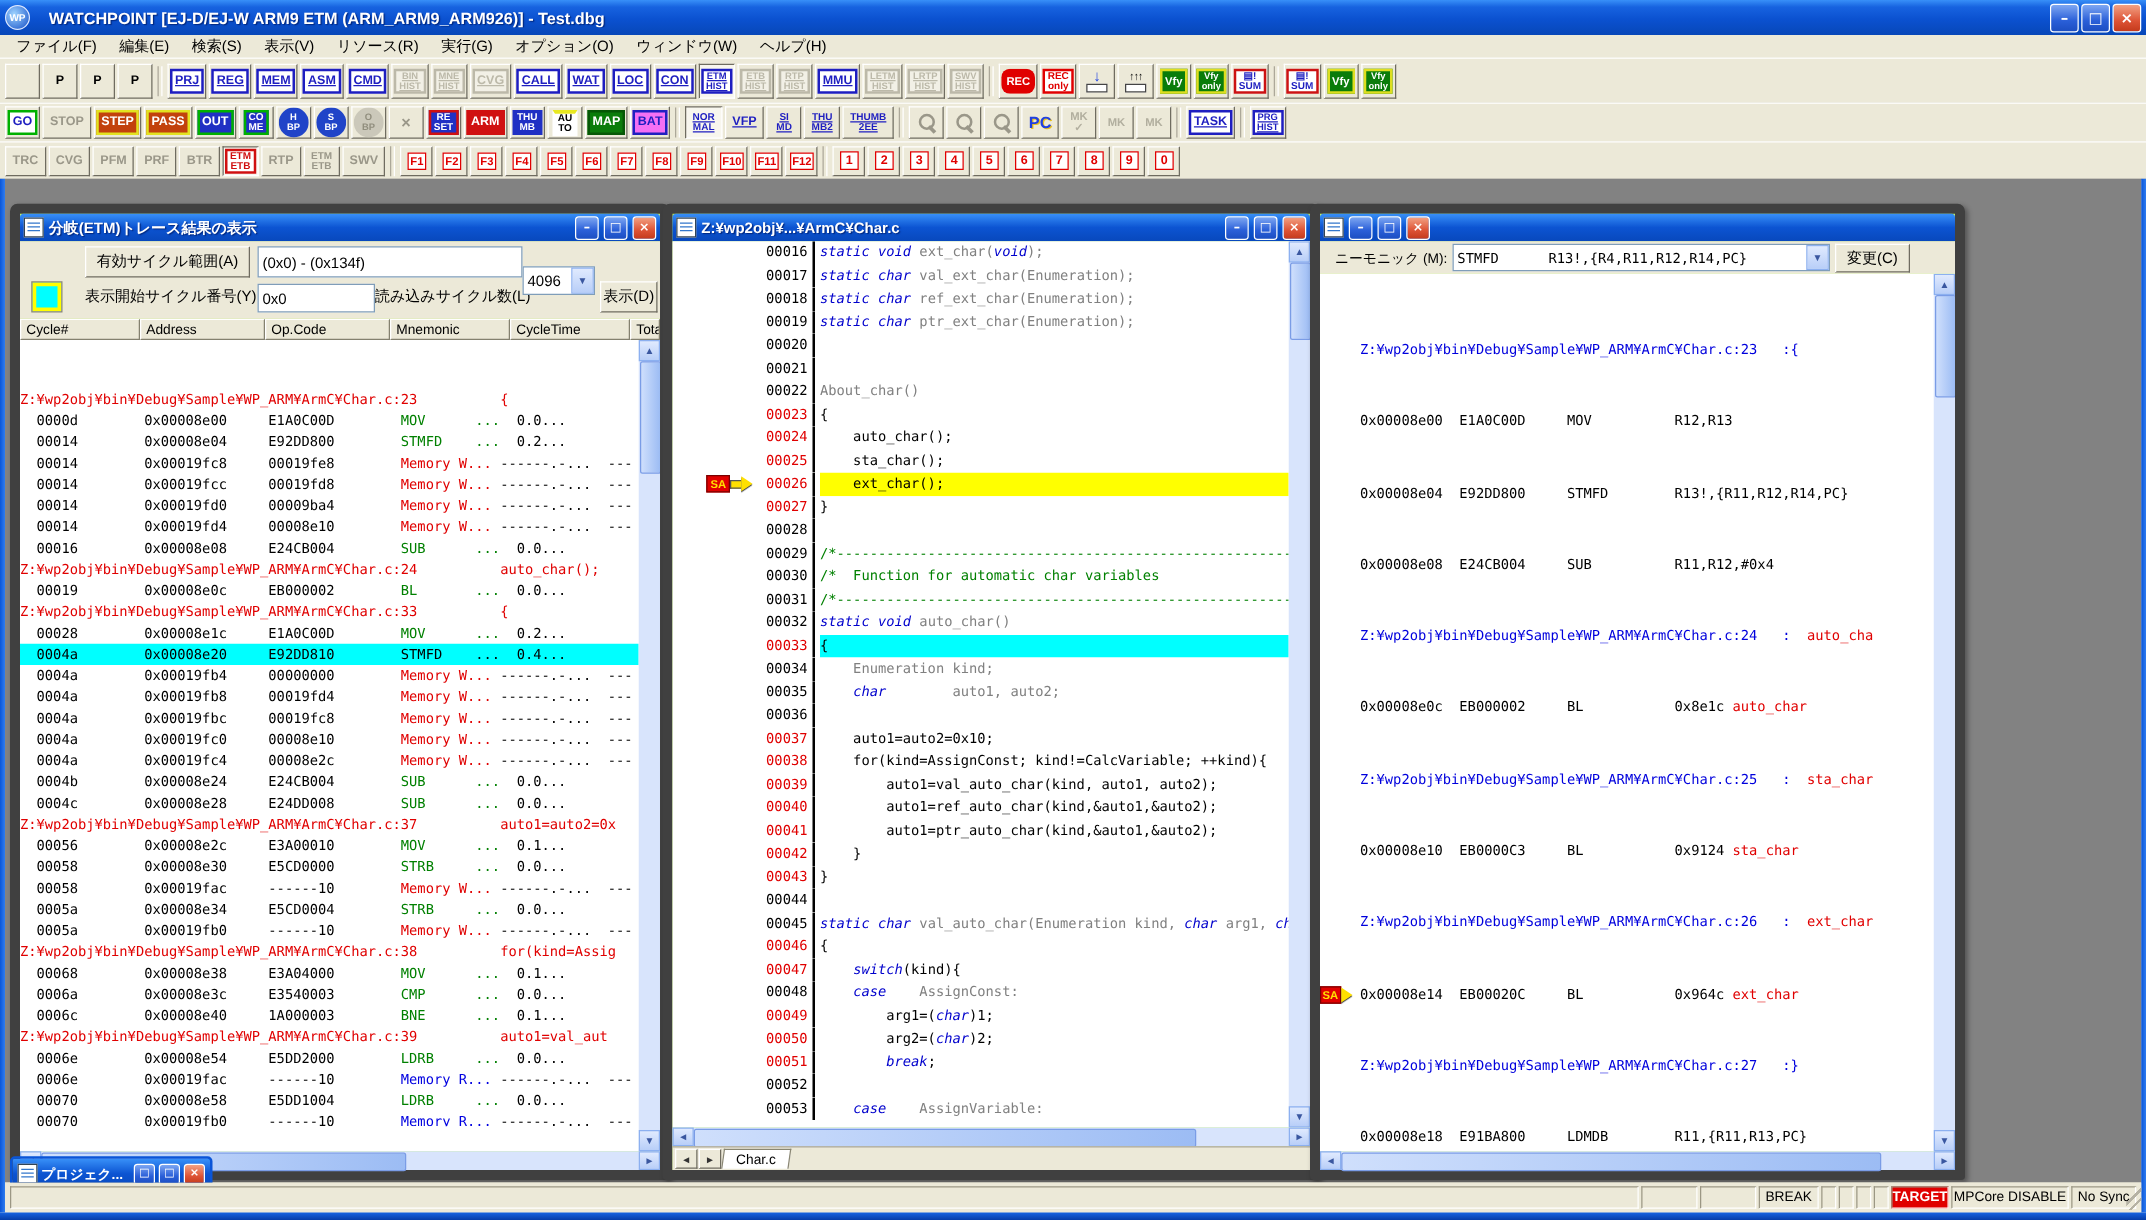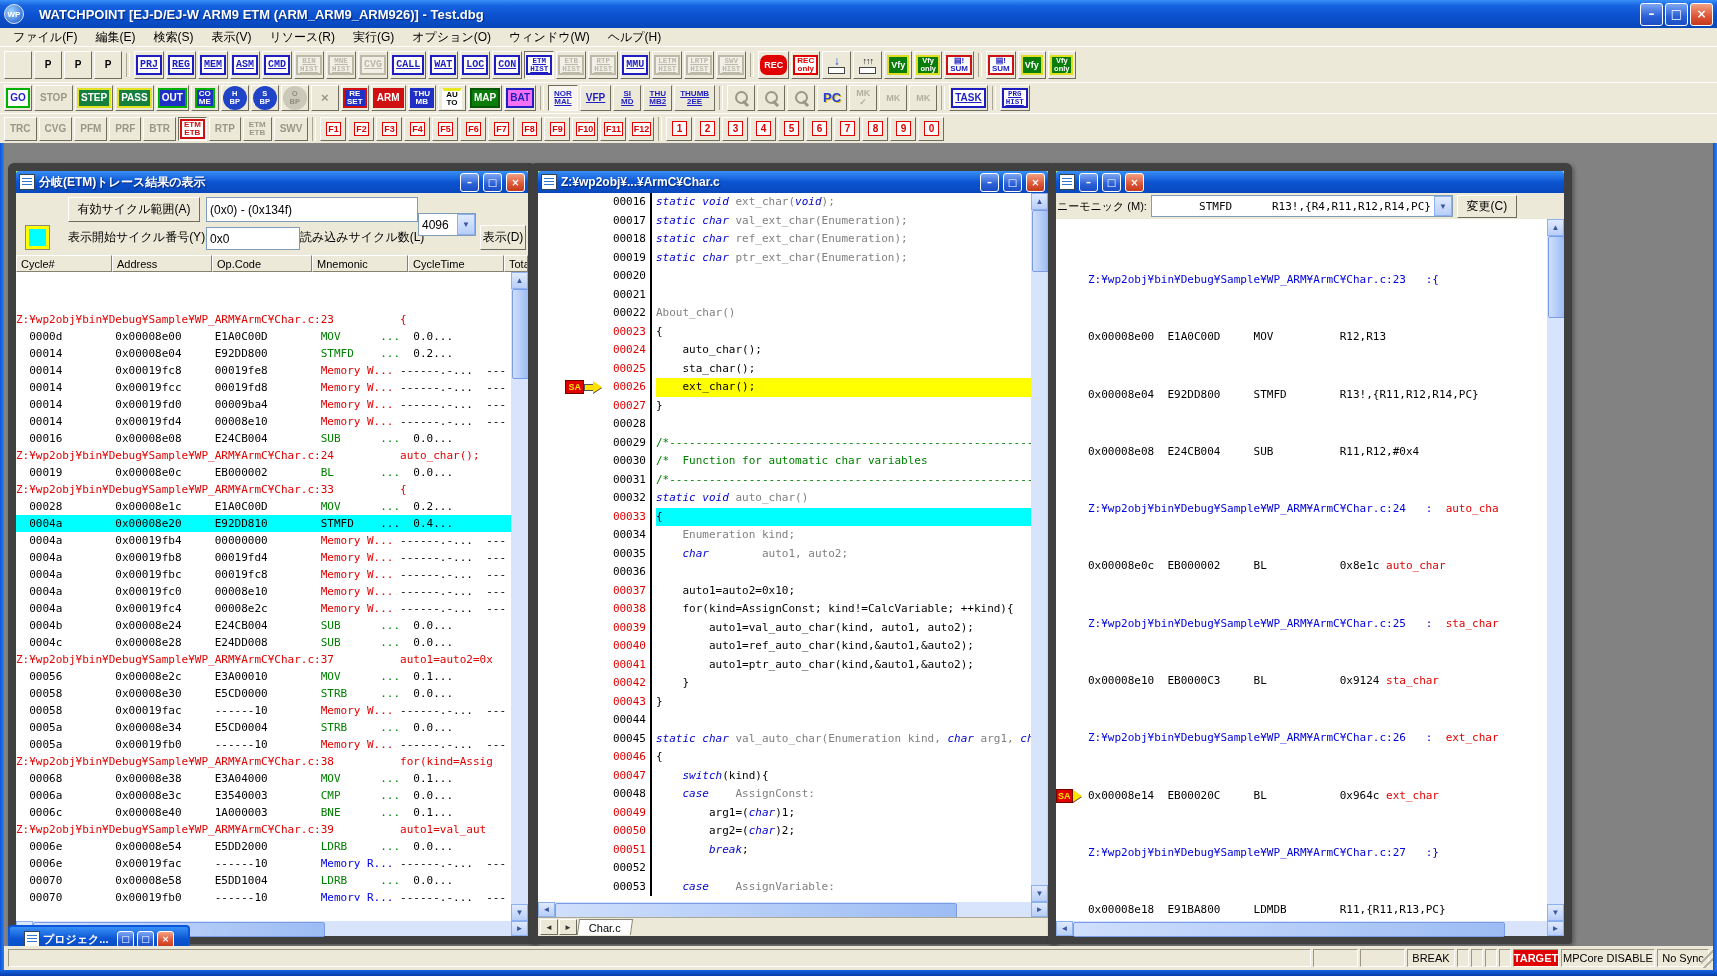--- a/index.html
+++ b/index.html
@@ -18,35 +18,35 @@
   .tb1{top:46px;height:35px;}
   .tb2{top:82px;height:30px;}
   .tb3{top:113px;height:29px;}
   .grp{display:flex;align-items:center;gap:2px;}
   .sep{width:2px;height:24px;border-left:1px solid #aca899;border-right:1px solid #fff;margin:0 4px;}
   .tbtn{height:28px;min-width:28px;box-sizing:border-box;background:#ece9d8;border:1px solid;border-color:#fff #6f6c60 #6f6c60 #fff;display:flex;align-items:center;justify-content:center;padding:1px;cursor:default;}
   .tb2 .tbtn{height:26px;}
   .tb3 .tbtn{height:24px;min-width:26px;}
   .tbtn>span{display:flex;flex-direction:column;align-items:center;justify-content:center;min-width:20px;min-height:20px;padding:0 2px;border:2px solid transparent;font:bold 10px "Liberation Sans",sans-serif;white-space:pre-line;text-align:center;line-height:10px;box-sizing:border-box;}
   .act{border-color:#6f6c60 #fff #fff #6f6c60;background:#f8f6ee;}
-  .lb>span{border-color:#1e1ec0;color:#1e1ec0;background:#fff;text-decoration:underline;font-family:Liberation Mono, monospace;}
+  .lb>span{border-color:#1e1ec0;color:#1e1ec0;background:#fff;text-decoration:underline;}
   .lb2>span{font-size:7.5px;line-height:8px;}
   .dis>span{border-color:#bcb9a9;color:#bcb9a9;background:#f2f0e6;text-decoration:underline;}
   .rec>span{background:#e00000;color:#fff;border-radius:7px;font-size:9px;}
   .reco>span{border-color:#e00000;color:#e00000;background:#fff;font-size:8px;line-height:8px;}
   .vfy>span{background:#0a7c0a;color:#fff;border-color:#dede20;font-size:9px;}
   .vfyo>span{background:#0a7c0a;color:#fff;border-color:#dede20;font-size:7.5px;line-height:8px;}
   .sum>span{border-color:#cc1212;color:#1e1ec0;font-size:8px;line-height:8px;background:#fff;}
   .kdown>span{color:#2244e0;font-size:12px;}
   .kdown>span::after,.kup>span::after{content:"";display:block;width:15px;height:5px;border:1px solid #444;background:#fff;margin-top:1px;}
   .kup>span{color:#111;font-size:9px;letter-spacing:-1px;}
   .fico>span{border-color:transparent;}
   .go>span{border-color:#00b000;color:#1e1ec0;background:#fff;}
   .stop>span{color:#9a9789;}
-  .step>span,.pass>span{background:#15803d;color:#fff;border-color:#e2e220;}
+  .step>span,.pass>span{background:#c2410c;color:#fff;border-color:#e2e220;}
   .out>span,.come>span{background:#2030c4;color:#fff;border-color:#00b000;}
   .come>span,.reset>span,.thumb>span,.auto>span{font-size:8px;line-height:8px;}
   .bp>span{background:#2044c8;color:#fff;border-radius:50%;width:24px;height:24px;font-size:7.5px;line-height:8px;}
   .bpd>span{background:#cbc8ba;color:#918e7e;border-radius:50%;width:24px;height:24px;font-size:7.5px;line-height:8px;}
   .bpd2>span{color:#9a9789;font-size:13px;}
   .reset>span{background:#2030c4;color:#fff;border-color:#d01010;}
   .arm>span{background:#d01010;color:#fff;}
   .thumb>span{background:#2030c4;color:#fff;}
   .auto>span{background:#fff;color:#000;border-top:3px solid #e8e820;}
   .map>span{background:#0a7c0a;color:#fff;border-color:#065806;}
@@ -121,33 +121,33 @@
   .ctext.cyn{background:#00ffff;}
   .ctext .kw{color:#0000cc;font-style:italic;}
   .ctext .id{color:#808080;}
   .ctext .tx{color:#000;}
   .ctext .cm{color:#008000;}
   .tabbar{flex:0 0 18px;background:#ece9d8;display:flex;align-items:center;gap:1px;padding:0 2px;border-top:1px solid #aca899;}
   .tabarw{width:16px;height:14px;background:#ece9d8;border:1px solid;border-color:#fff #6f6c60 #6f6c60 #fff;font-size:8px;color:#333;display:flex;align-items:center;justify-content:center;}
   .tab{background:#fff;border:1px solid #8a8774;border-bottom:none;padding:0 10px;font-size:11px;height:15px;display:flex;align-items:center;transform:skewX(-8deg);}
   .tab>span{transform:skewX(8deg);}
   
-  .dtool{flex:0 0 26px;background:#ece9d8;display:flex;align-items:center;gap:4px;padding:0 1px;font-size:11px;white-space:nowrap;text-align:right;}
+  .dtool{flex:0 0 26px;background:#ece9d8;display:flex;align-items:center;gap:4px;padding:0 12px;font-size:11px;white-space:nowrap;}
   .dbody{flex:1;display:flex;overflow:hidden;background:#fff;}
   .drowswrap{flex:1;overflow:hidden;}
   .drow{height:18.3px;line-height:18.3px;display:flex;overflow:hidden;color:#000;}
   .dmark{flex:0 0 32px;display:flex;align-items:center;justify-content:flex-start;}
   .dmark .sabox,.dmark .saarr{display:none;}
   .dmark.sa .sabox{display:flex;background:#e00000;color:#ffe000;font:bold 9px "Liberation Sans",sans-serif;padding:1px 1px;border:1px solid #7a0000;}
   .dmark.sa .saarr{display:block;width:0;height:0;border-left:9px solid #ffe000;border-top:6px solid transparent;border-bottom:6px solid transparent;filter:drop-shadow(0 1px 0 #444);}
   .dtext{flex:1;overflow:hidden;}
   .drow.src{color:#0000dd;}
   .drow .red{color:#e00000;}
   
-  .miniwin{position:absolute;left:4px;top:782px;width:150px;height:24px;border:2px solid #0a55d8;border-radius:4px;background:linear-gradient(180deg,#3890f8,#0c54d2 50%,#0848bc);display:flex;align-items:center;gap:3px;padding:0 14px;color:#fff;font:bold 11px "Liberation Sans",sans-serif;z-index:5;}
+  .miniwin{position:absolute;left:4px;top:782px;width:150px;height:24px;border:2px solid #0a55d8;border-radius:4px;background:linear-gradient(180deg,#3890f8,#0c54d2 50%,#0848bc);display:flex;align-items:center;gap:3px;padding:0 4px;color:#fff;font:bold 11px "Liberation Sans",sans-serif;z-index:5;}
   .miniwin .wb{width:15px;height:15px;flex:0 0 15px;font-size:9px;}
   .statusbar{position:absolute;left:4px;right:4px;bottom:6px;height:24px;background:#ece9d8;display:flex;align-items:center;gap:2px;padding:2px 4px;box-sizing:border-box;}
   .scell{height:18px;border:1px solid;border-color:#9b9784 #fff #fff #9b9784;font-size:11px;display:flex;align-items:center;justify-content:center;white-space:nowrap;overflow:hidden;box-sizing:border-box;padding:0 2px;}
   .scell.flex{flex:1;justify-content:flex-start;}
   .w45{width:45px;} .w48{width:48px;} .w12{width:12px;} .w46{width:46px;} .w92{width:94px;} .w50{width:52px;}
   .scell.tgt{background:#e00000;color:#fff;font-weight:bold;}
   .grip{width:12px;height:18px;background:linear-gradient(135deg,transparent 40%,#b5b2a4 40%,#b5b2a4 50%,transparent 50%,transparent 65%,#b5b2a4 65%,#b5b2a4 75%,transparent 75%);}
 </style>
 </head>
 <body>

